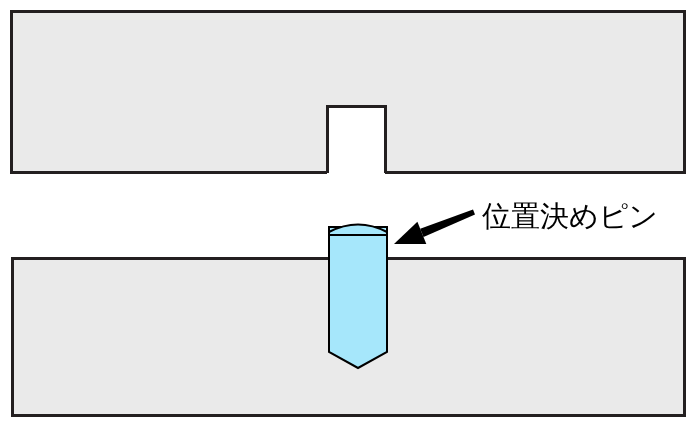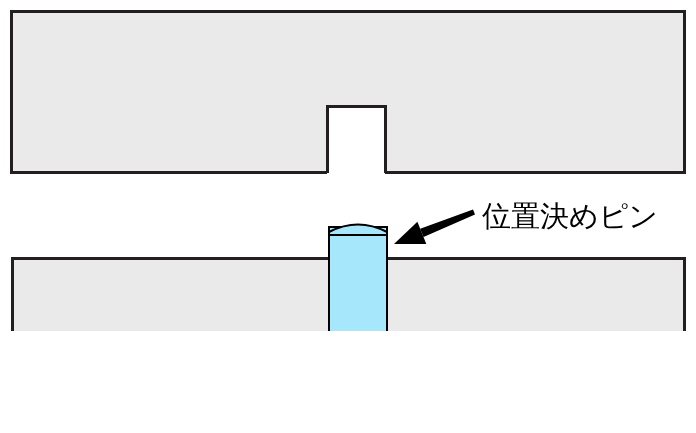--- a/index.html
+++ b/index.html
@@ -7,21 +7,21 @@
     margin: 0;
     padding: 0;
     background: #ffffff;
   }
   body {
     font-family: "DejaVu Sans", "Liberation Sans", sans-serif;
   }
   #stage {
     position: relative;
     width: 696px;
-    height: 331px;
+    height: 433px;
     background: #ffffff;
     overflow: hidden;
   }
   #diagram-svg {
     position: absolute;
     left: 0;
     top: 0;
     width: 696px;
     height: 433px;
     display: block;

